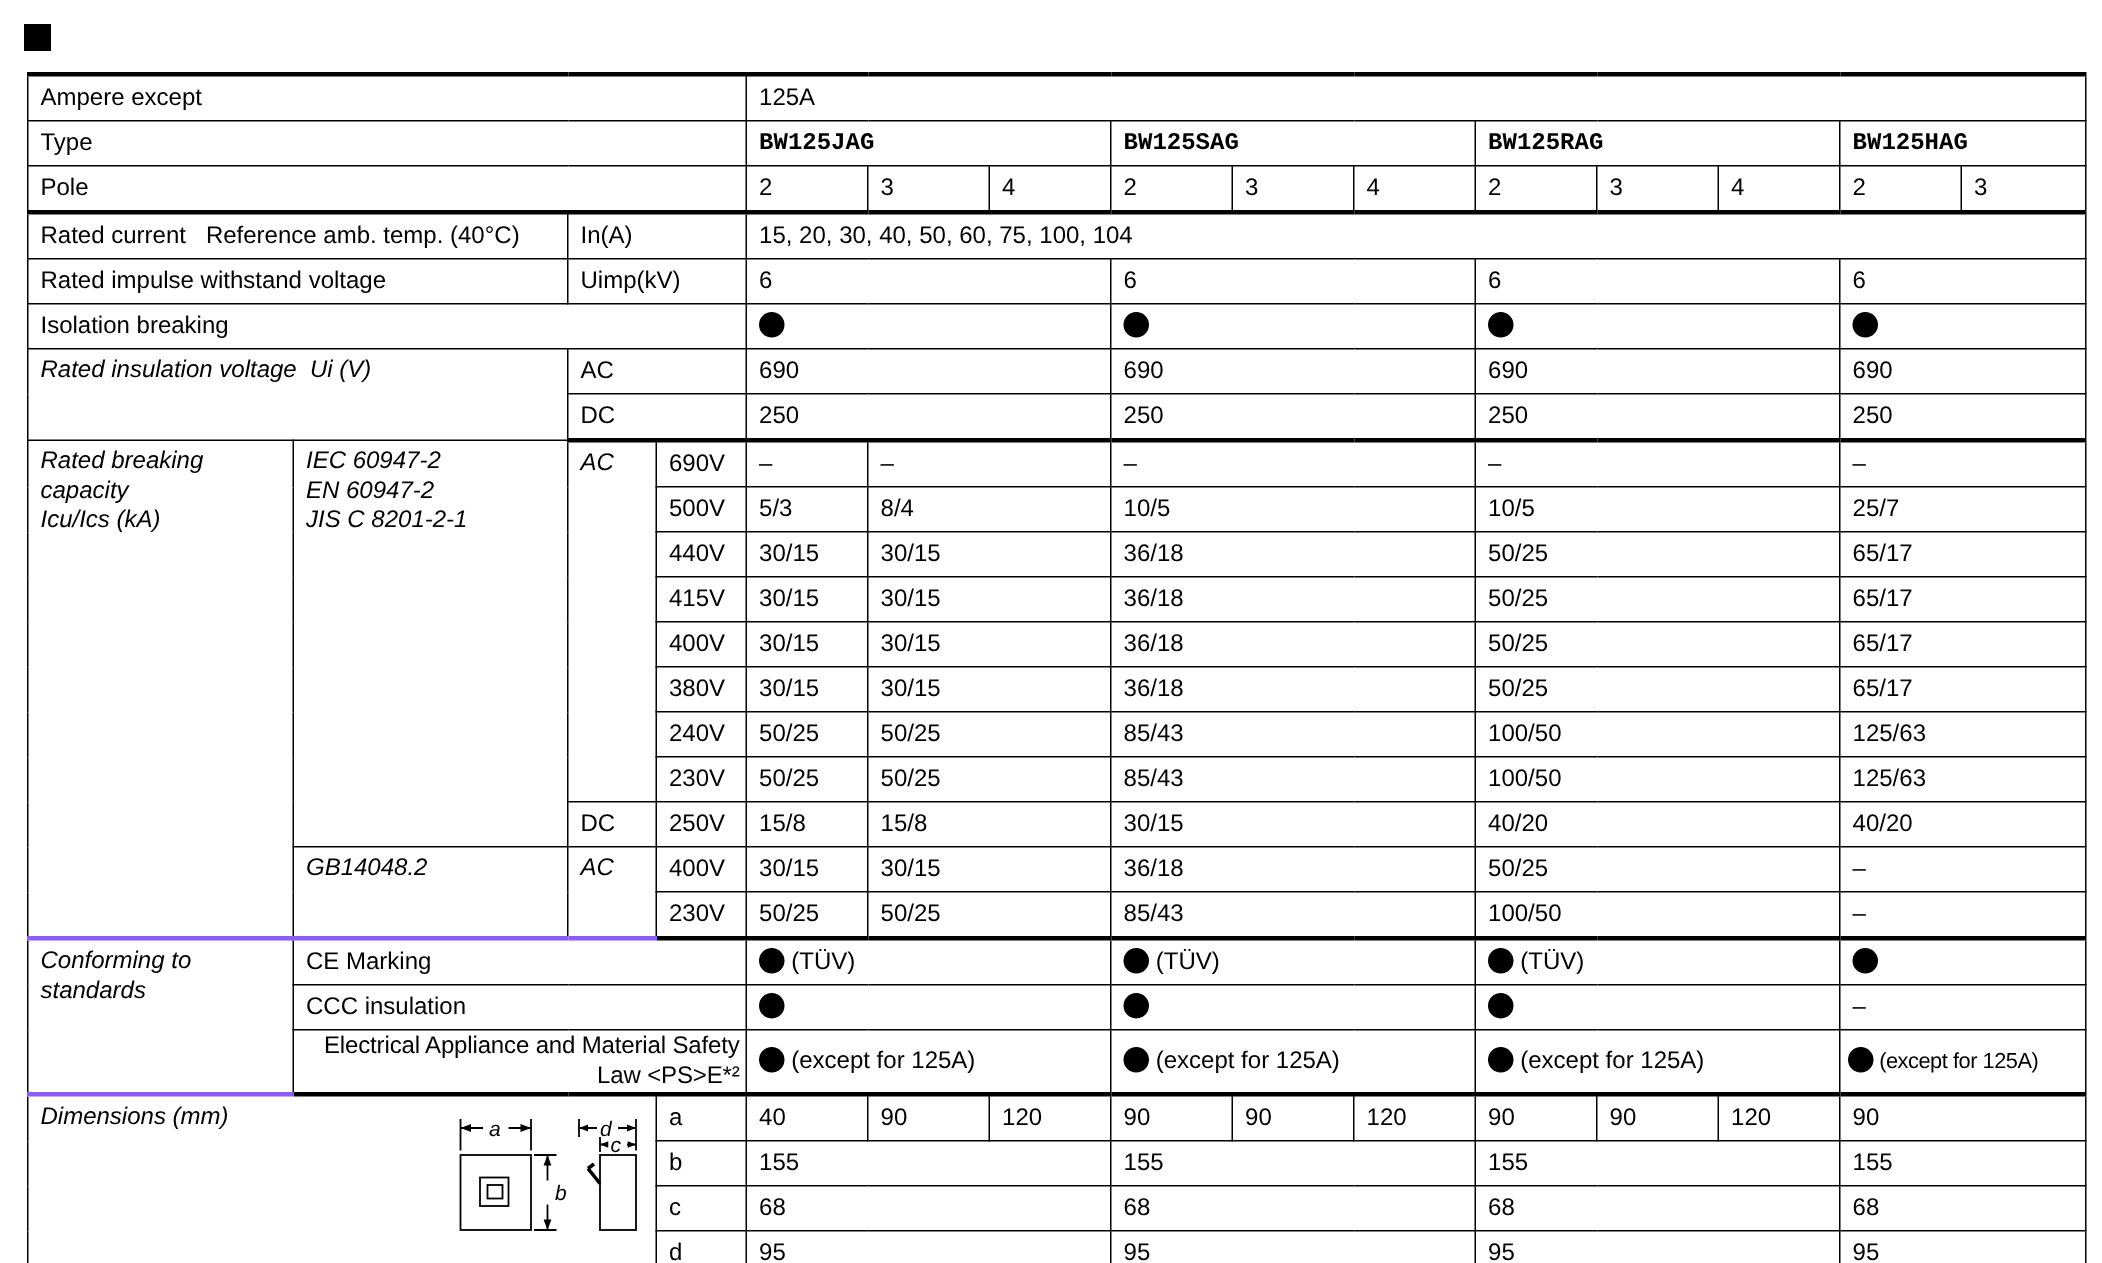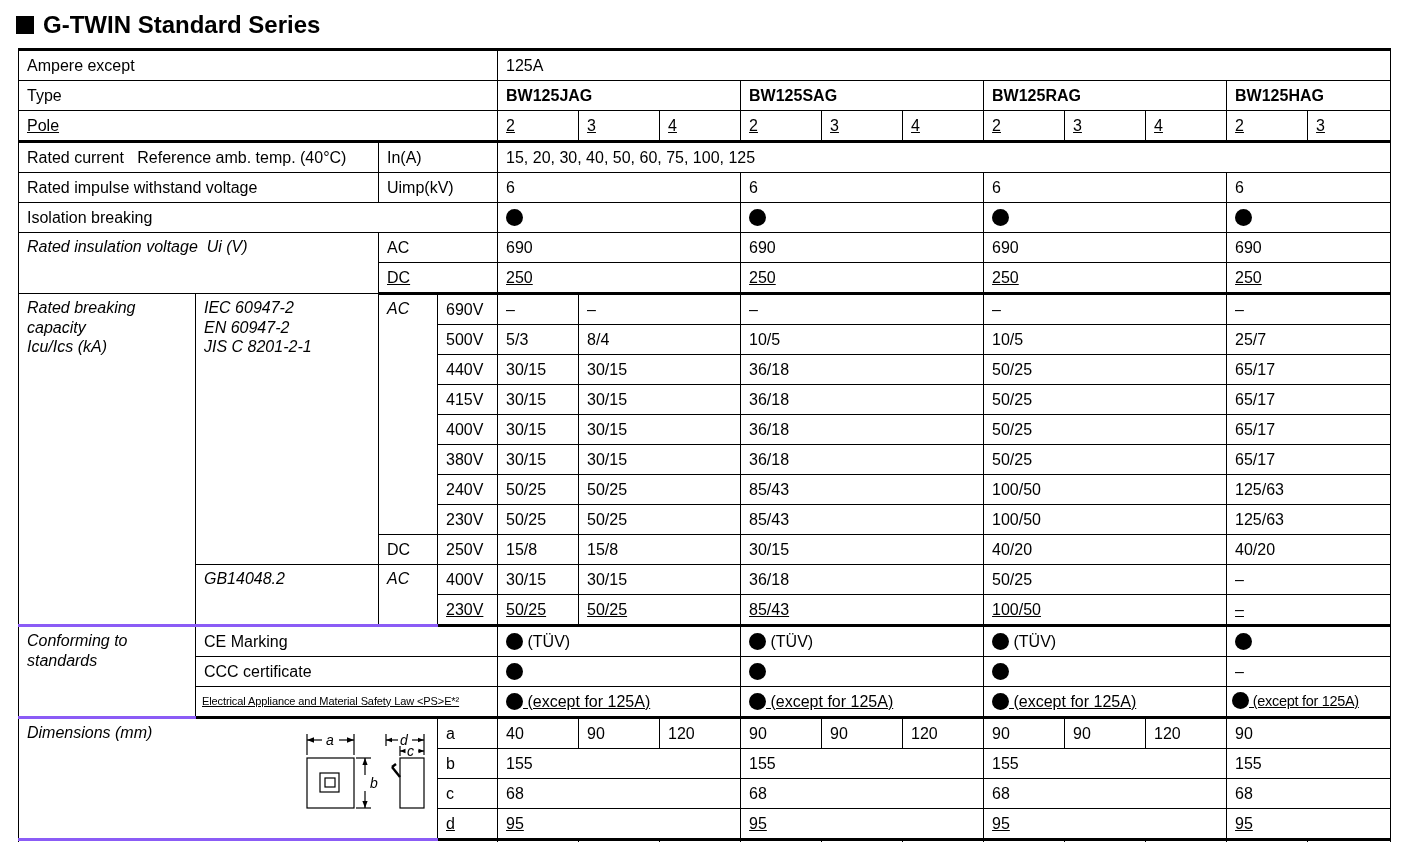--- a/index.html
+++ b/index.html
@@ -19,41 +19,40 @@
   }
   td{
     border:1px solid #000;
     height:27px;
     padding:1px 4px 1px 8px;
     font-size:16px;line-height:1.22;
     vertical-align:middle;
     white-space:pre-wrap;
     overflow:hidden;
   }
-  td.b{font-weight:bold;}
+  td.b{font-weight:bold;font-family:Liberation Mono, monospace;}
   td.top{vertical-align:top;padding-top:4px;font-style:italic;}
-  td.sm{font-size:11px;letter-spacing:-0.1px;padding-left:6px;}
+  td.sm{font-size:16px;letter-spacing:-0.1px;padding-left:6px;text-align:right;}
   td.cond{font-size:14.5px;letter-spacing:-0.3px;padding-left:5px;white-space:nowrap;}
   td.sb{border-bottom:3px solid #8b5cf6;}
-  tr.sec td{border-bottom:3px solid #000;text-decoration:underline;}
+  tr.sec td{border-bottom:3px solid #000;}
   td.diag{position:relative;}
   .bullet{
     width:17px;height:17px;background:#000;border-radius:50%;
     display:inline-block;vertical-align:-3px;
   }
   .dimsvg{position:absolute;left:252px;top:12px;}
   .dimsvg text{font-size:14px;font-family:"Liberation Sans","DejaVu Sans",sans-serif;}
 </style>
 </head>
 <body>
 
 <div class="page">
   <div class="hdr">
     <span class="sq"></span>
-    <h1 class="title">G-TWIN Standard Series</h1>
   </div>
   <table class="spec">
     <colgroup id="cols">
         <col style="width: 177px;">
         <col style="width: 183px;">
         <col style="width: 59px;">
         <col style="width: 60px;">
         <col style="width: 81px;">
         <col style="width: 81px;">
         <col style="width: 81px;">
@@ -88,21 +87,21 @@
           <td>4</td>
           <td>2</td>
           <td>3</td>
           <td>4</td>
           <td>2</td>
           <td>3</td>
         </tr>
         <tr>
           <td colspan="2">Rated current   Reference amb. temp. (40°C)</td>
           <td colspan="2">In(A)</td>
-          <td colspan="11">15, 20, 30, 40, 50, 60, 75, 100, 125</td>
+          <td colspan="11">15, 20, 30, 40, 50, 60, 75, 100, 104</td>
         </tr>
         <tr>
           <td colspan="2">Rated impulse withstand voltage</td>
           <td colspan="2">Uimp(kV)</td>
           <td colspan="3">6</td>
           <td colspan="3">6</td>
           <td colspan="3">6</td>
           <td colspan="2">6</td>
         </tr>
         <tr>
@@ -228,21 +227,21 @@
         <tr>
           <td rowspan="3" class="top sb">Conforming to
 standards</td>
           <td colspan="3">CE Marking</td>
           <td colspan="3"><span class="bullet"></span> (TÜV)</td>
           <td colspan="3"><span class="bullet"></span> (TÜV)</td>
           <td colspan="3"><span class="bullet"></span> (TÜV)</td>
           <td colspan="2"><span class="bullet"></span></td>
         </tr>
         <tr>
-          <td colspan="3">CCC certificate</td>
+          <td colspan="3">CCC insulation</td>
           <td colspan="3"><span class="bullet"></span></td>
           <td colspan="3"><span class="bullet"></span></td>
           <td colspan="3"><span class="bullet"></span></td>
           <td colspan="2">–</td>
         </tr>
         <tr class="sec">
           <td colspan="3" class="sm">Electrical Appliance and Material Safety Law &lt;PS&gt;E*²</td>
           <td colspan="3"><span class="bullet"></span> (except for 125A)</td>
           <td colspan="3"><span class="bullet"></span> (except for 125A)</td>
           <td colspan="3"><span class="bullet"></span> (except for 125A)</td>

